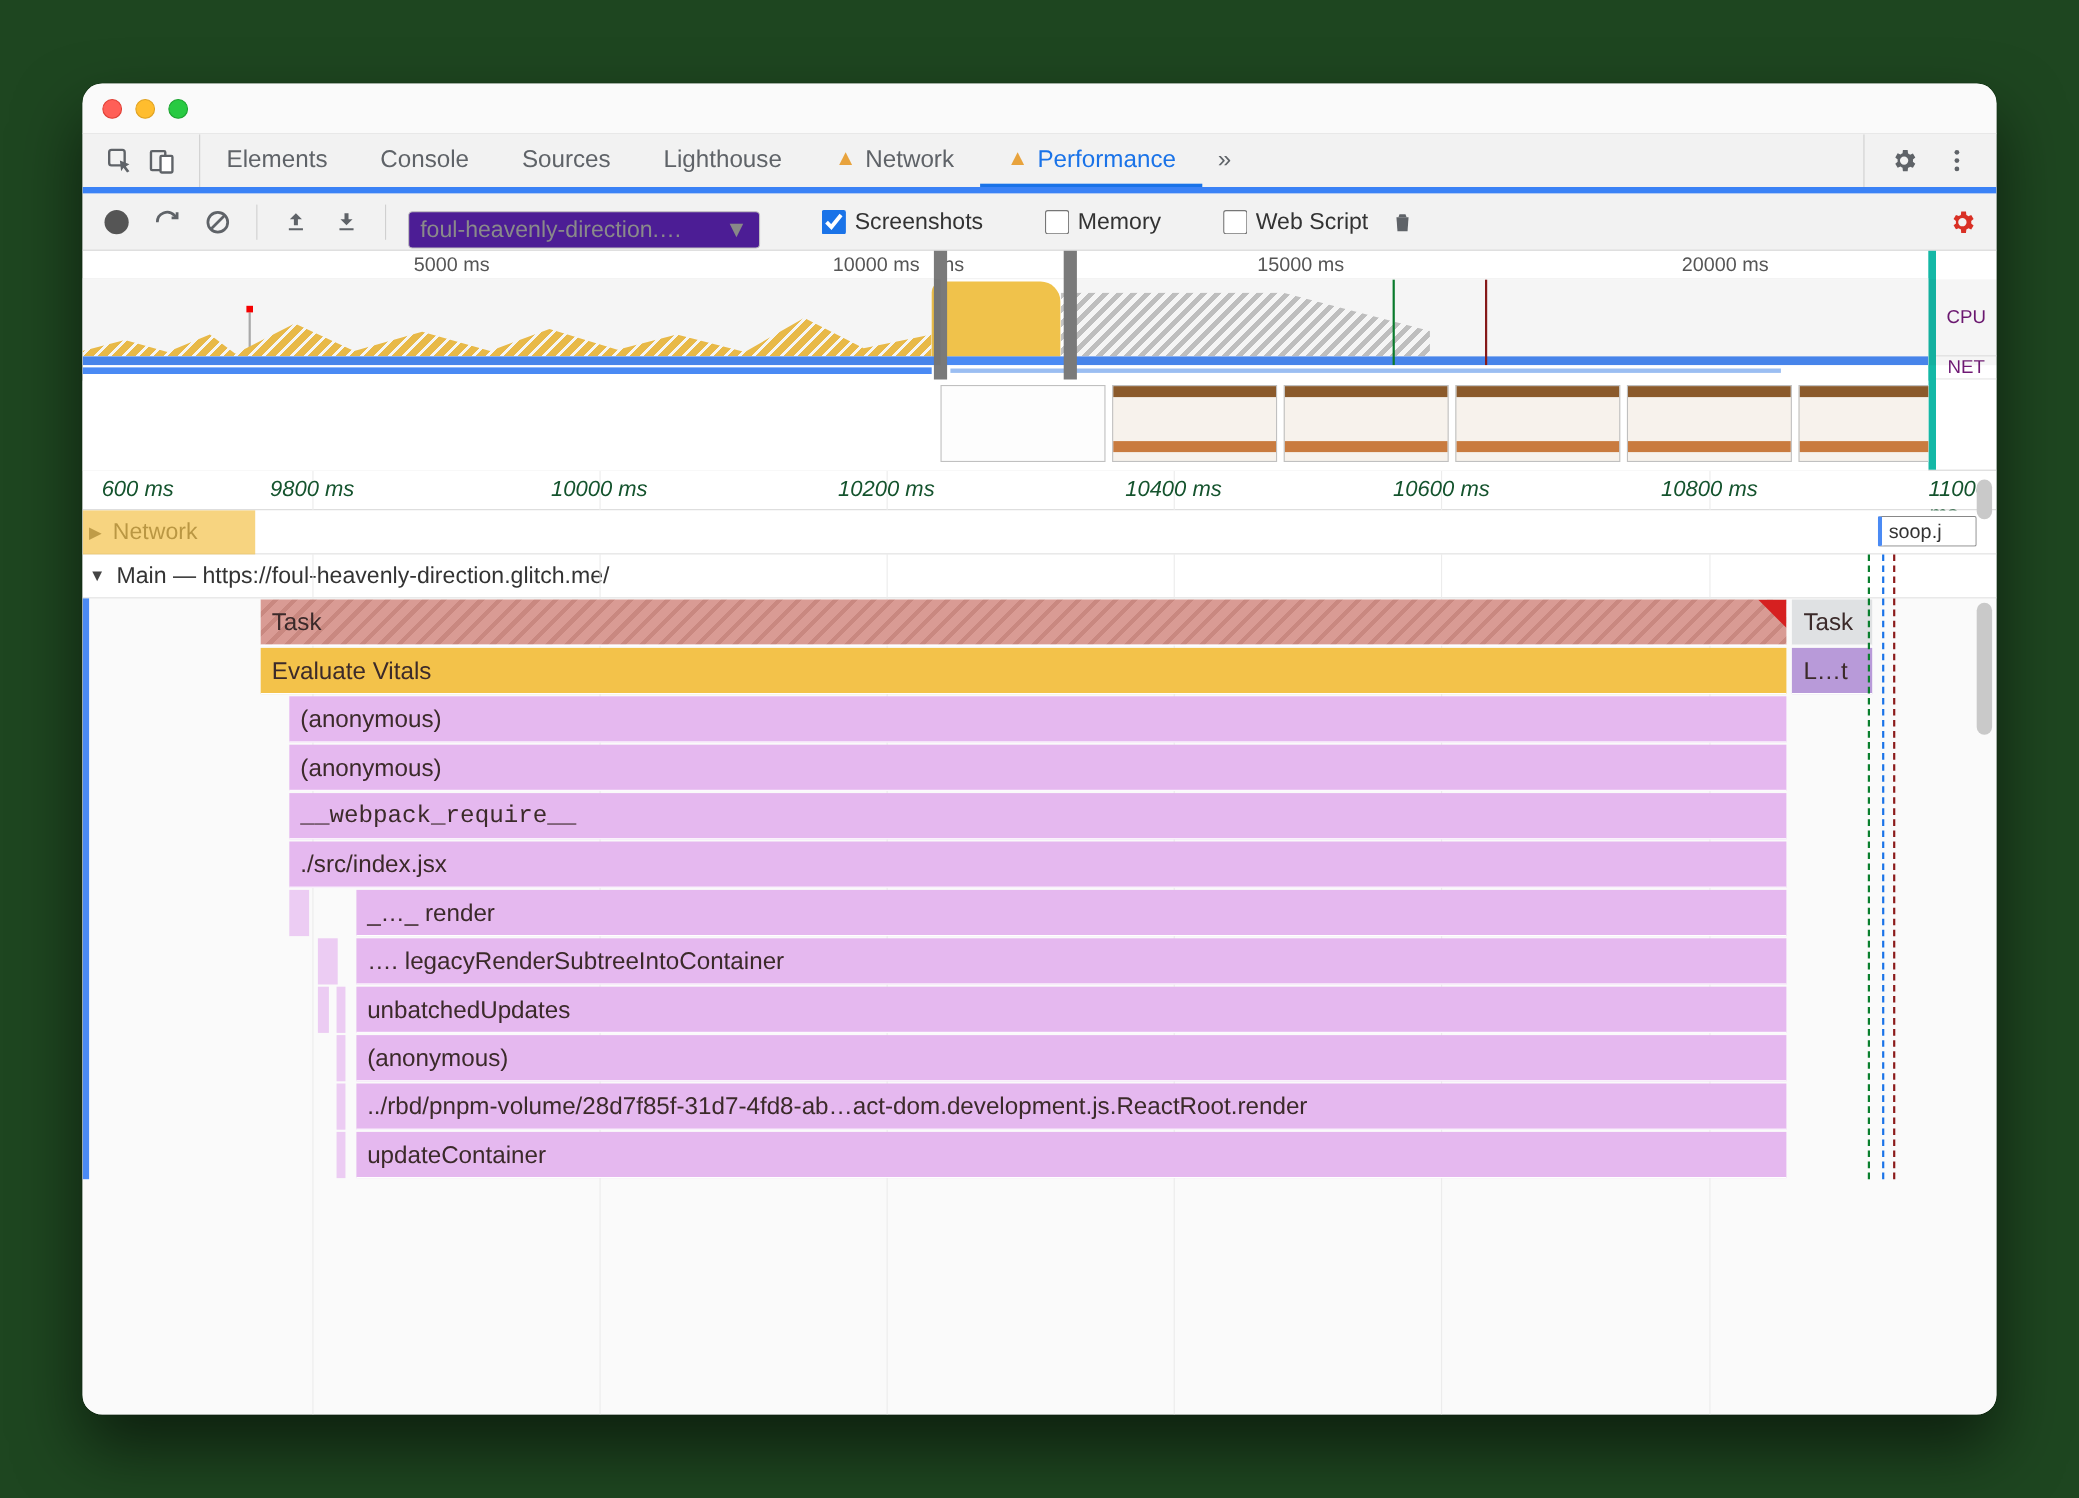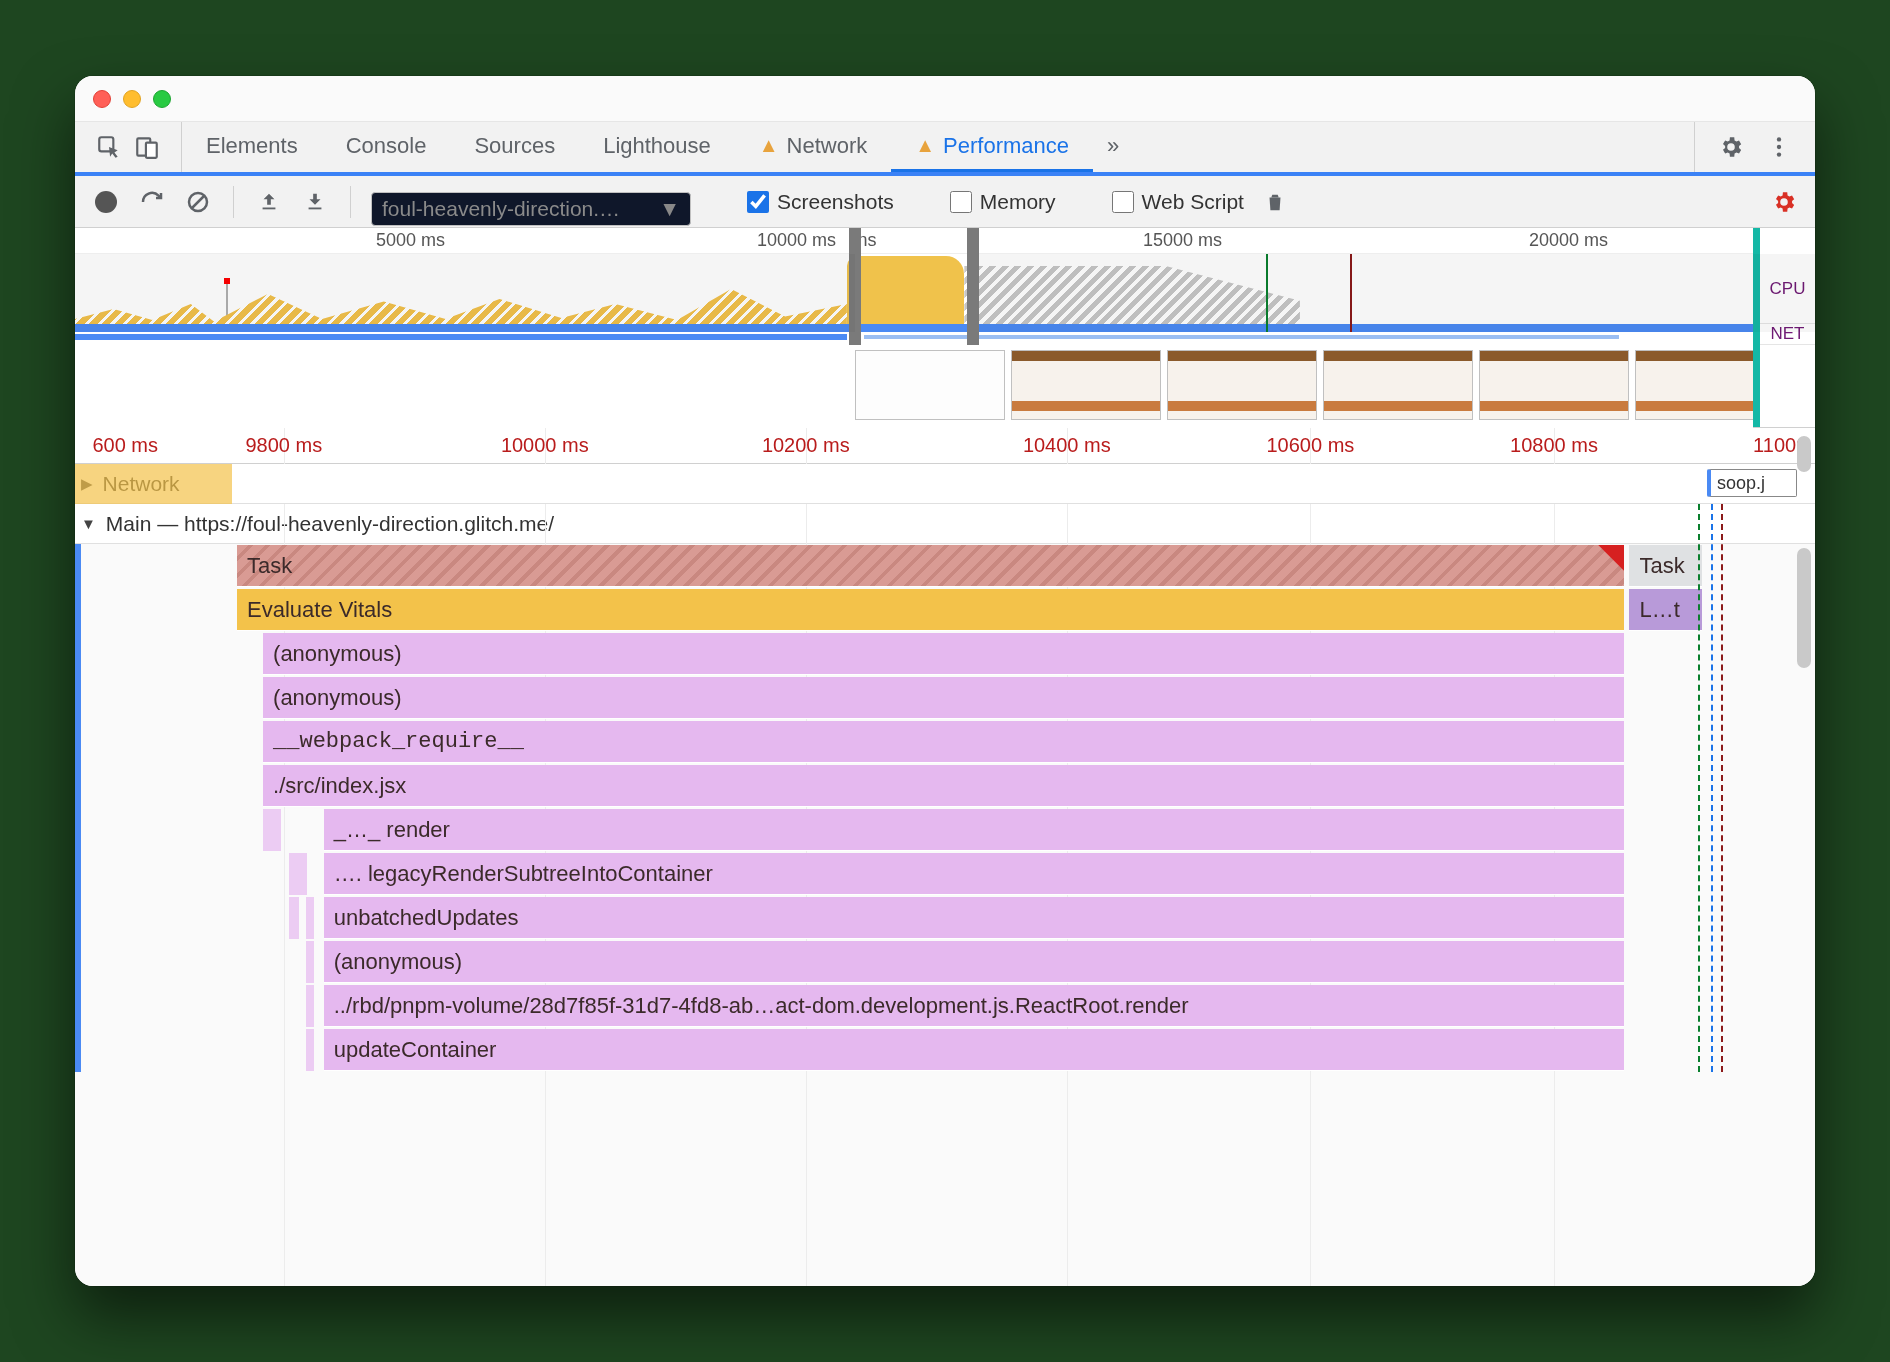--- a/index.html
+++ b/index.html
@@ -39,21 +39,21 @@
   .tr-yellow { background: #ffbd2e; border: 1px solid #e0a323; }
   .tr-green { background: #28ca42; border: 1px solid #1ea532; }
   .win-title {
     position: absolute; left: 0; right: 0; text-align: center;
     font-size: 20px; font-weight: 600; color: #4a4a4a;
     pointer-events: none;
   }
   
   .tabs {
     height: 54px;
-    border-bottom: 4px solid #3b82f6;
+    border-bottom: 6px solid #3b82f6;
     display: flex; align-items: stretch;
     background: #f2f2f2;
   }
   .tabs .tools-left {
     display: flex; align-items: center; gap: 10px;
     padding: 0 20px;
     border-right: 1px solid #d0d0d0;
   }
   .icn { width: 28px; height: 28px; display: flex; align-items: center; justify-content: center; color: #5f6368; }
   .tablist { display: flex; align-items: stretch; flex: 1; }
@@ -73,21 +73,21 @@
     height: 52px; background: #f2f2f2;
     border-bottom: 1px solid #d0d0d0;
     display: flex; align-items: center; gap: 16px;
     padding: 0 16px;
   }
   .tb-sep { width: 1px; height: 32px; background: #d0d0d0; margin: 0 4px; }
   .tb-btn { color: #5f6368; display: flex; align-items: center; justify-content: center; width: 30px; height: 30px; }
   .record-dot { width: 22px; height: 22px; border-radius: 50%; background: #555; }
   .dropdown {
     flex: 0 0 320px;
-    height: 34px; border: 1px solid #c0c0c0; background: #0f172a;
+    height: 34px; border: 1px solid #c0c0c0; background: #4c1d95;
     border-radius: 4px; display: flex; align-items: center;
     padding: 0 10px; color: #8a8a8a; gap: 8px; margin-top: 14px;
   }
   .dropdown .dd-text { flex: 1; white-space: nowrap; overflow: hidden; text-overflow: ellipsis; font-size: 21px; }
   .chk { display: flex; align-items: center; gap: 8px; color: #333; font-size: 21px; padding-left: 40px; }
   .chk input { width: 22px; height: 22px; accent-color: #1a73e8; }
   .toolbar .spacer { flex: 1; }
   .gear-red { color: #d93025; }
 
   
@@ -146,21 +146,21 @@
   .ov-selection .shade-l { right:100%; width:2000px; }
   .ov-selection .shade-r { left:100%; width:2000px; }
 
   
   .flame {
     flex: 1; display: flex; flex-direction: column; background: #fafafa;
     position: relative; overflow: hidden;
   }
   .ruler {
     height: 36px; background: #fff; border-bottom: 1px solid #d0d0d0;
-    position: relative; font-size: 20px; color: #b91c1c;
+    position: relative; font-size: 20px; color: #14532d; font-style: italic;
   }
   .ruler span { position: absolute; top: 6px; transform: translateX(-50%); }
   .ruler .grid { position:absolute; top:0; bottom:-900px; width:1px; background:#ececec; z-index:0;}
   .track-header {
     height: 40px; display: flex; align-items: center; gap: 10px;
     border-bottom: 1px solid #e0e0e0; background: #fff;
     padding-left: 6px; font-size: 21px;
   }
   .tri { font-size: 15px; color: #444; }
   .network-track {

